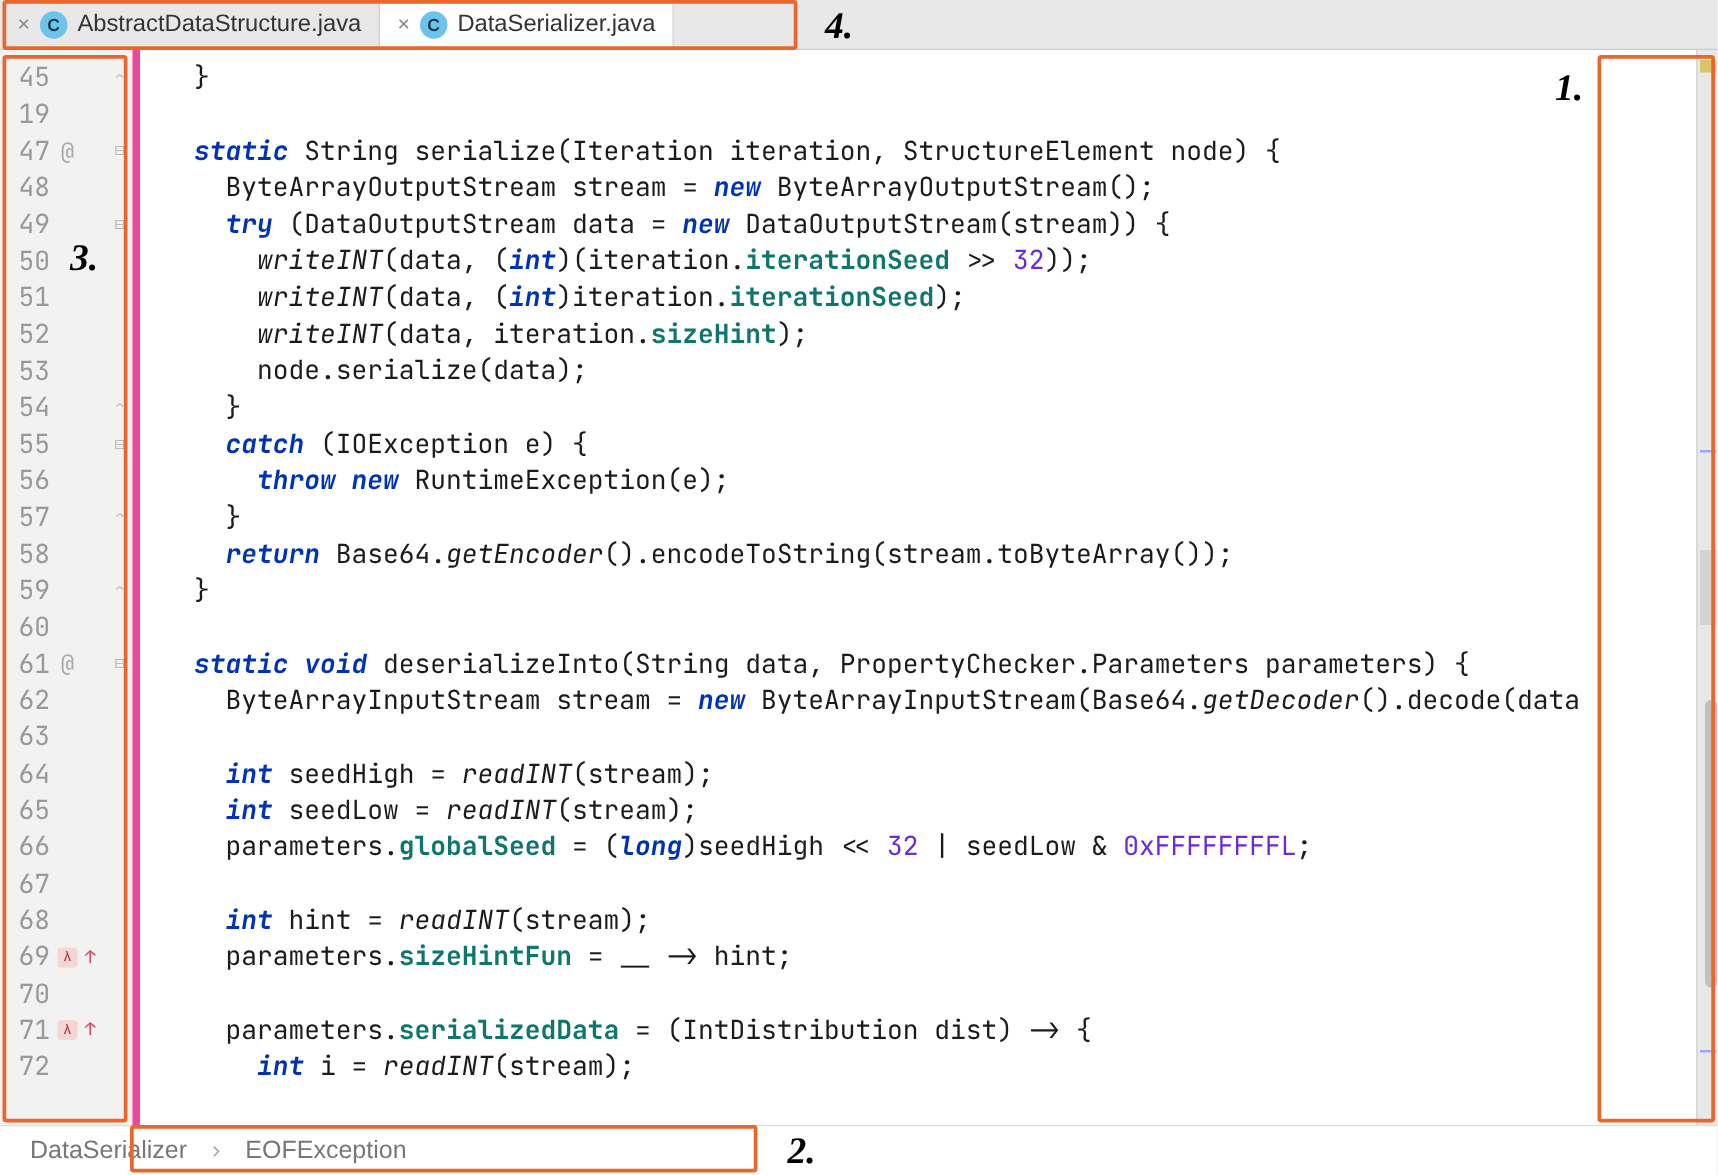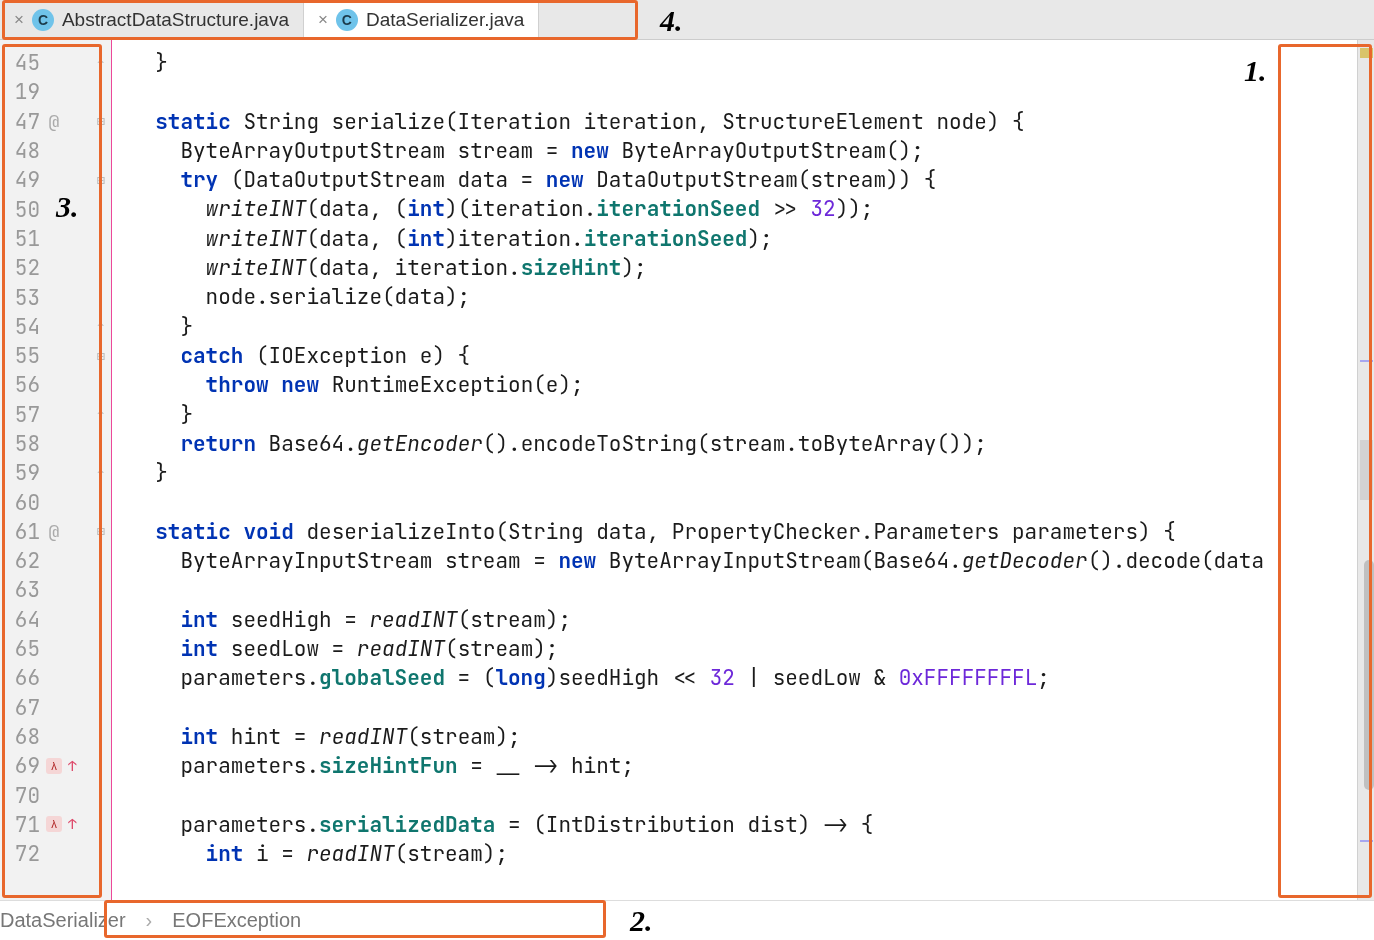--- a/index.html
+++ b/index.html
@@ -51,21 +51,21 @@
 }
 .editor {
   display: flex;
   height: 860px;
   background: #fff;
   position: relative;
 }
 .gutter {
   width: 112px;
   background: #f2f2f2;
-  border-right: 1px solid #ec4899;
+  border-right: 6px solid #ec4899;
   font-family: "JetBrains Mono", Menlo, Consolas, monospace;
   font-size: 21px;
   color: #999;
   padding-top: 8px;
 }
 .gline {
   height: 29.3px;
   display: flex;
   align-items: center;
   padding-left: 6px;
@@ -87,21 +87,21 @@
 .code {
   flex: 1;
   font-family: "JetBrains Mono", Menlo, Consolas, monospace;
   font-size: 21px;
   line-height: 29.3px;
   padding: 8px 0 0 18px;
   color: #1b1b1b;
   white-space: pre;
   overflow: hidden;
 }
-.kw { color: #0033b3; font-weight: 700; }
+.kw { color: #0033b3; font-weight: 700; font-style: italic; }
 .fn-i { font-style: italic; }
 .fn-s { font-style: italic; color: #1b1b1b; text-align: right; }
 .fld { color: #0f766e; font-weight: 600; }
 .num-lit { color: #6d28d9; }
 .marker-strip {
   width: 17px;
   background: #e8e8e8;
   border-left: 1px solid #d0d0d0;
   position: relative;
 }
@@ -120,20 +120,21 @@
   top: 520px; height: 230px;
   background: #c0c0c0;
   border-radius: 5px;
 }
 .breadcrumb {
   height: 40px;
   background: #fff;
   border-top: 1px solid #ddd;
   display: flex;
   align-items: center;
+  padding-left: 24px;
   gap: 20px;
   font-size: 20px;
   color: #777;
 }
 .breadcrumb .sep { color: #aaa; }
 
 
 .callout-box {
   position: absolute;
   border: 3px solid #e8672c;

